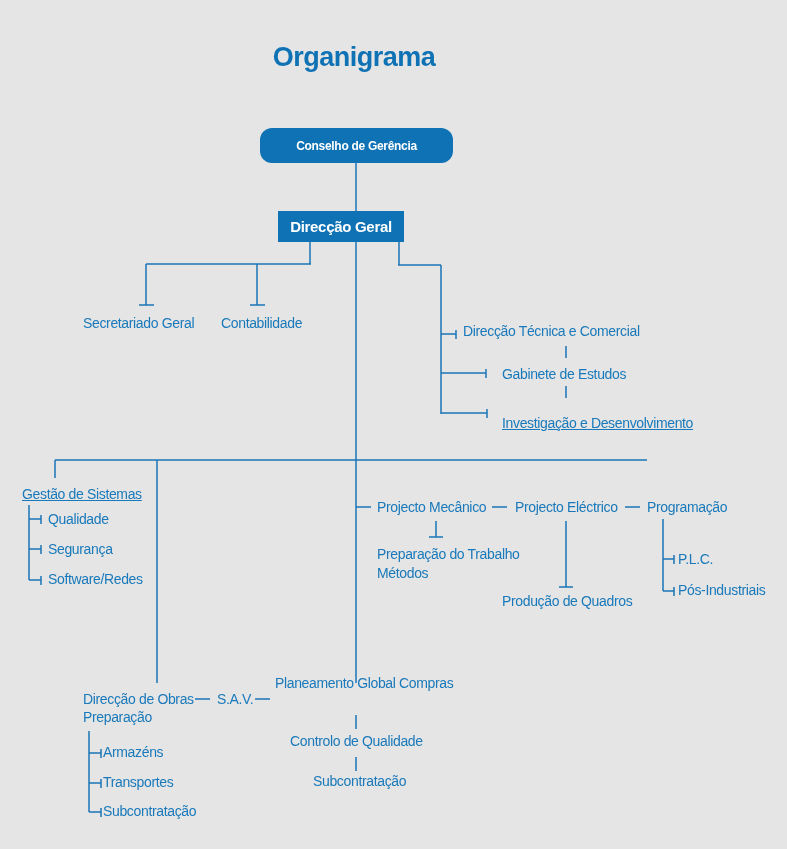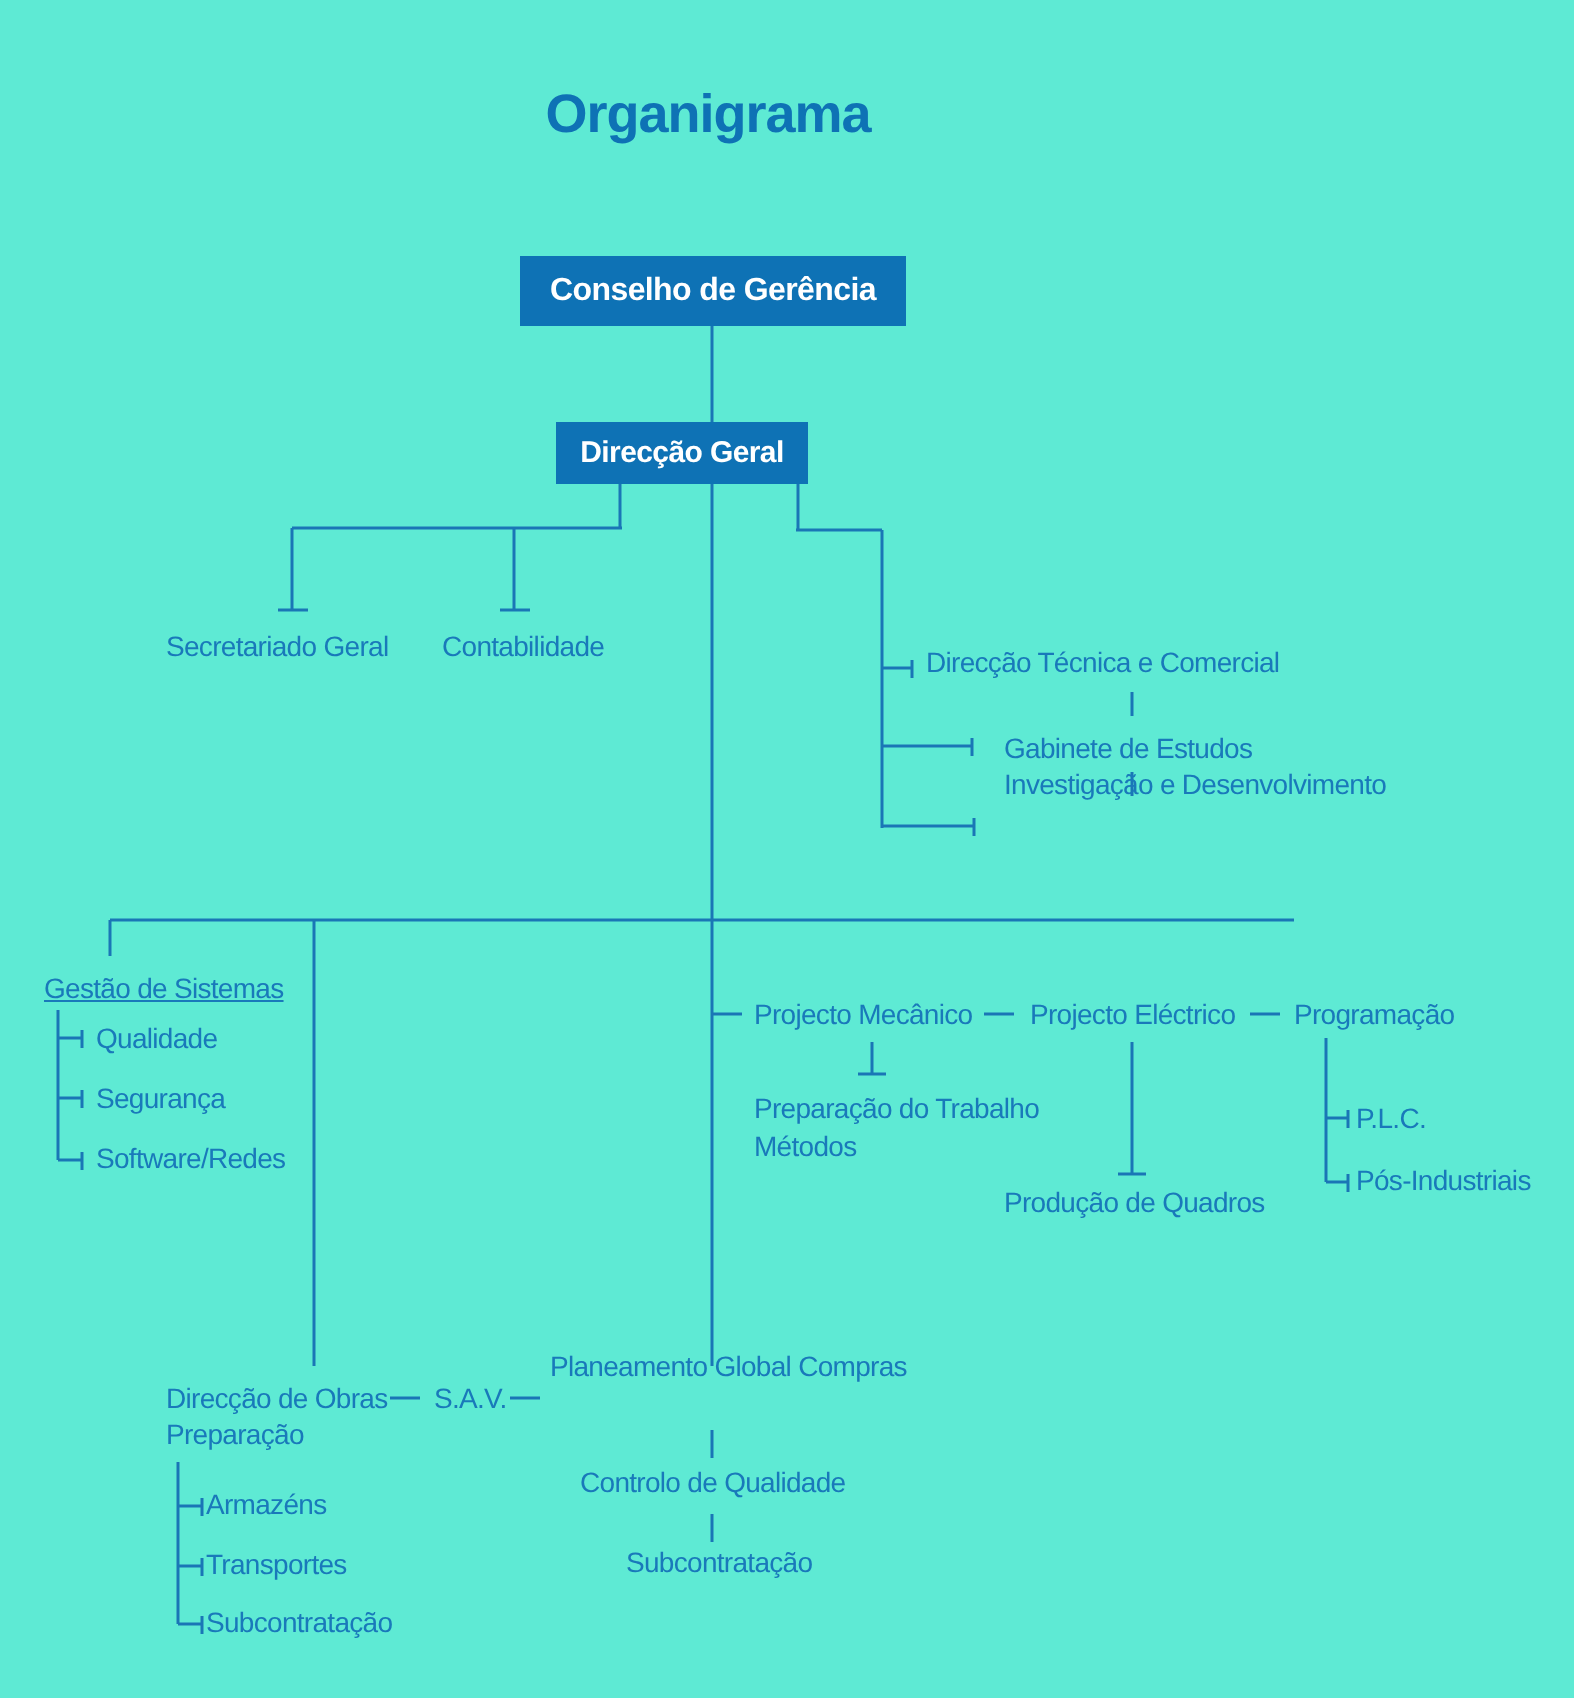--- a/index.html
+++ b/index.html
@@ -1,20 +1,20 @@
 <!DOCTYPE html>
 <html><head>
 <meta charset="utf-8">
 <style>
   html, body { margin: 0; padding: 0; background: #ffffff; }
   .canvas {
     position: relative;
     width: 787px;
     height: 849px;
-    background: #5eead4;
+    background: #e5e5e5;
     overflow: hidden;
     font-family: "Liberation Sans", sans-serif;
   }
   .page-title {
     position: absolute;
     left: 354px;
     top: 42px;
     transform: translateX(-50%);
     font-size: 27px;
     font-weight: bold;
@@ -26,21 +26,21 @@
     position: absolute;
     background: #0e72b5;
     color: #ffffff;
     font-weight: bold;
     display: flex;
     align-items: center;
     justify-content: center;
     letter-spacing: -0.3px;
     white-space: nowrap;
   }
-  .box-root   { left: 260px; top: 128px; width: 193px; height: 35px; font-size: 16px; }
+  .box-root   { left: 260px; top: 128px; width: 193px; height: 35px; font-size: 12px; border-radius: 12px; }
   .box-dg     { left: 278px; top: 211px; width: 126px; height: 31px; font-size: 15px; }
   .lbl {
     position: absolute;
     font-size: 14px;
     line-height: 1.1;
     letter-spacing: -0.35px;
     color: #1979ba;
     white-space: nowrap;
   }
   svg.lines { position: absolute; left: 0; top: 0; }
@@ -72,21 +72,21 @@
     <path d="M195 699 H210 M255 699 H270"></path>
     <path d="M356 715 V729 M356 757 V771"></path>
     <path d="M89 731 V812 M89 753 H101 M101 749 V758 M89 783 H101 M101 779 V788 M89 812 H101 M101 808 V817"></path>
   </svg>
 
   <div class="lbl" style="left:83px;  top:316px;">Secretariado Geral</div>
   <div class="lbl" style="left:221px; top:316px;">Contabilidade</div>
 
   <div class="lbl" style="left:463px; top:324px;text-align:right;">Direcção Técnica e Comercial</div>
   <div class="lbl" style="left:502px; top:367px;">Gabinete de Estudos</div>
-  <div class="lbl" style="left:502px; top:385px;">Investigação e Desenvolvimento</div>
+  <div class="lbl" style="left:502px; top:416px;text-decoration:underline;">Investigação e Desenvolvimento</div>
 
   <div class="lbl" style="left:22px; top:487px;text-decoration:underline;">Gestão de Sistemas</div>
   <div class="lbl" style="left:48px; top:512px;">Qualidade</div>
   <div class="lbl" style="left:48px; top:542px;">Segurança</div>
   <div class="lbl" style="left:48px; top:572px;">Software/Redes</div>
 
   <div class="lbl" style="left:377px; top:500px;">Projecto Mecânico</div>
   <div class="lbl" style="left:515px; top:500px;">Projecto Eléctrico</div>
   <div class="lbl" style="left:647px; top:500px;">Programação</div>
 

